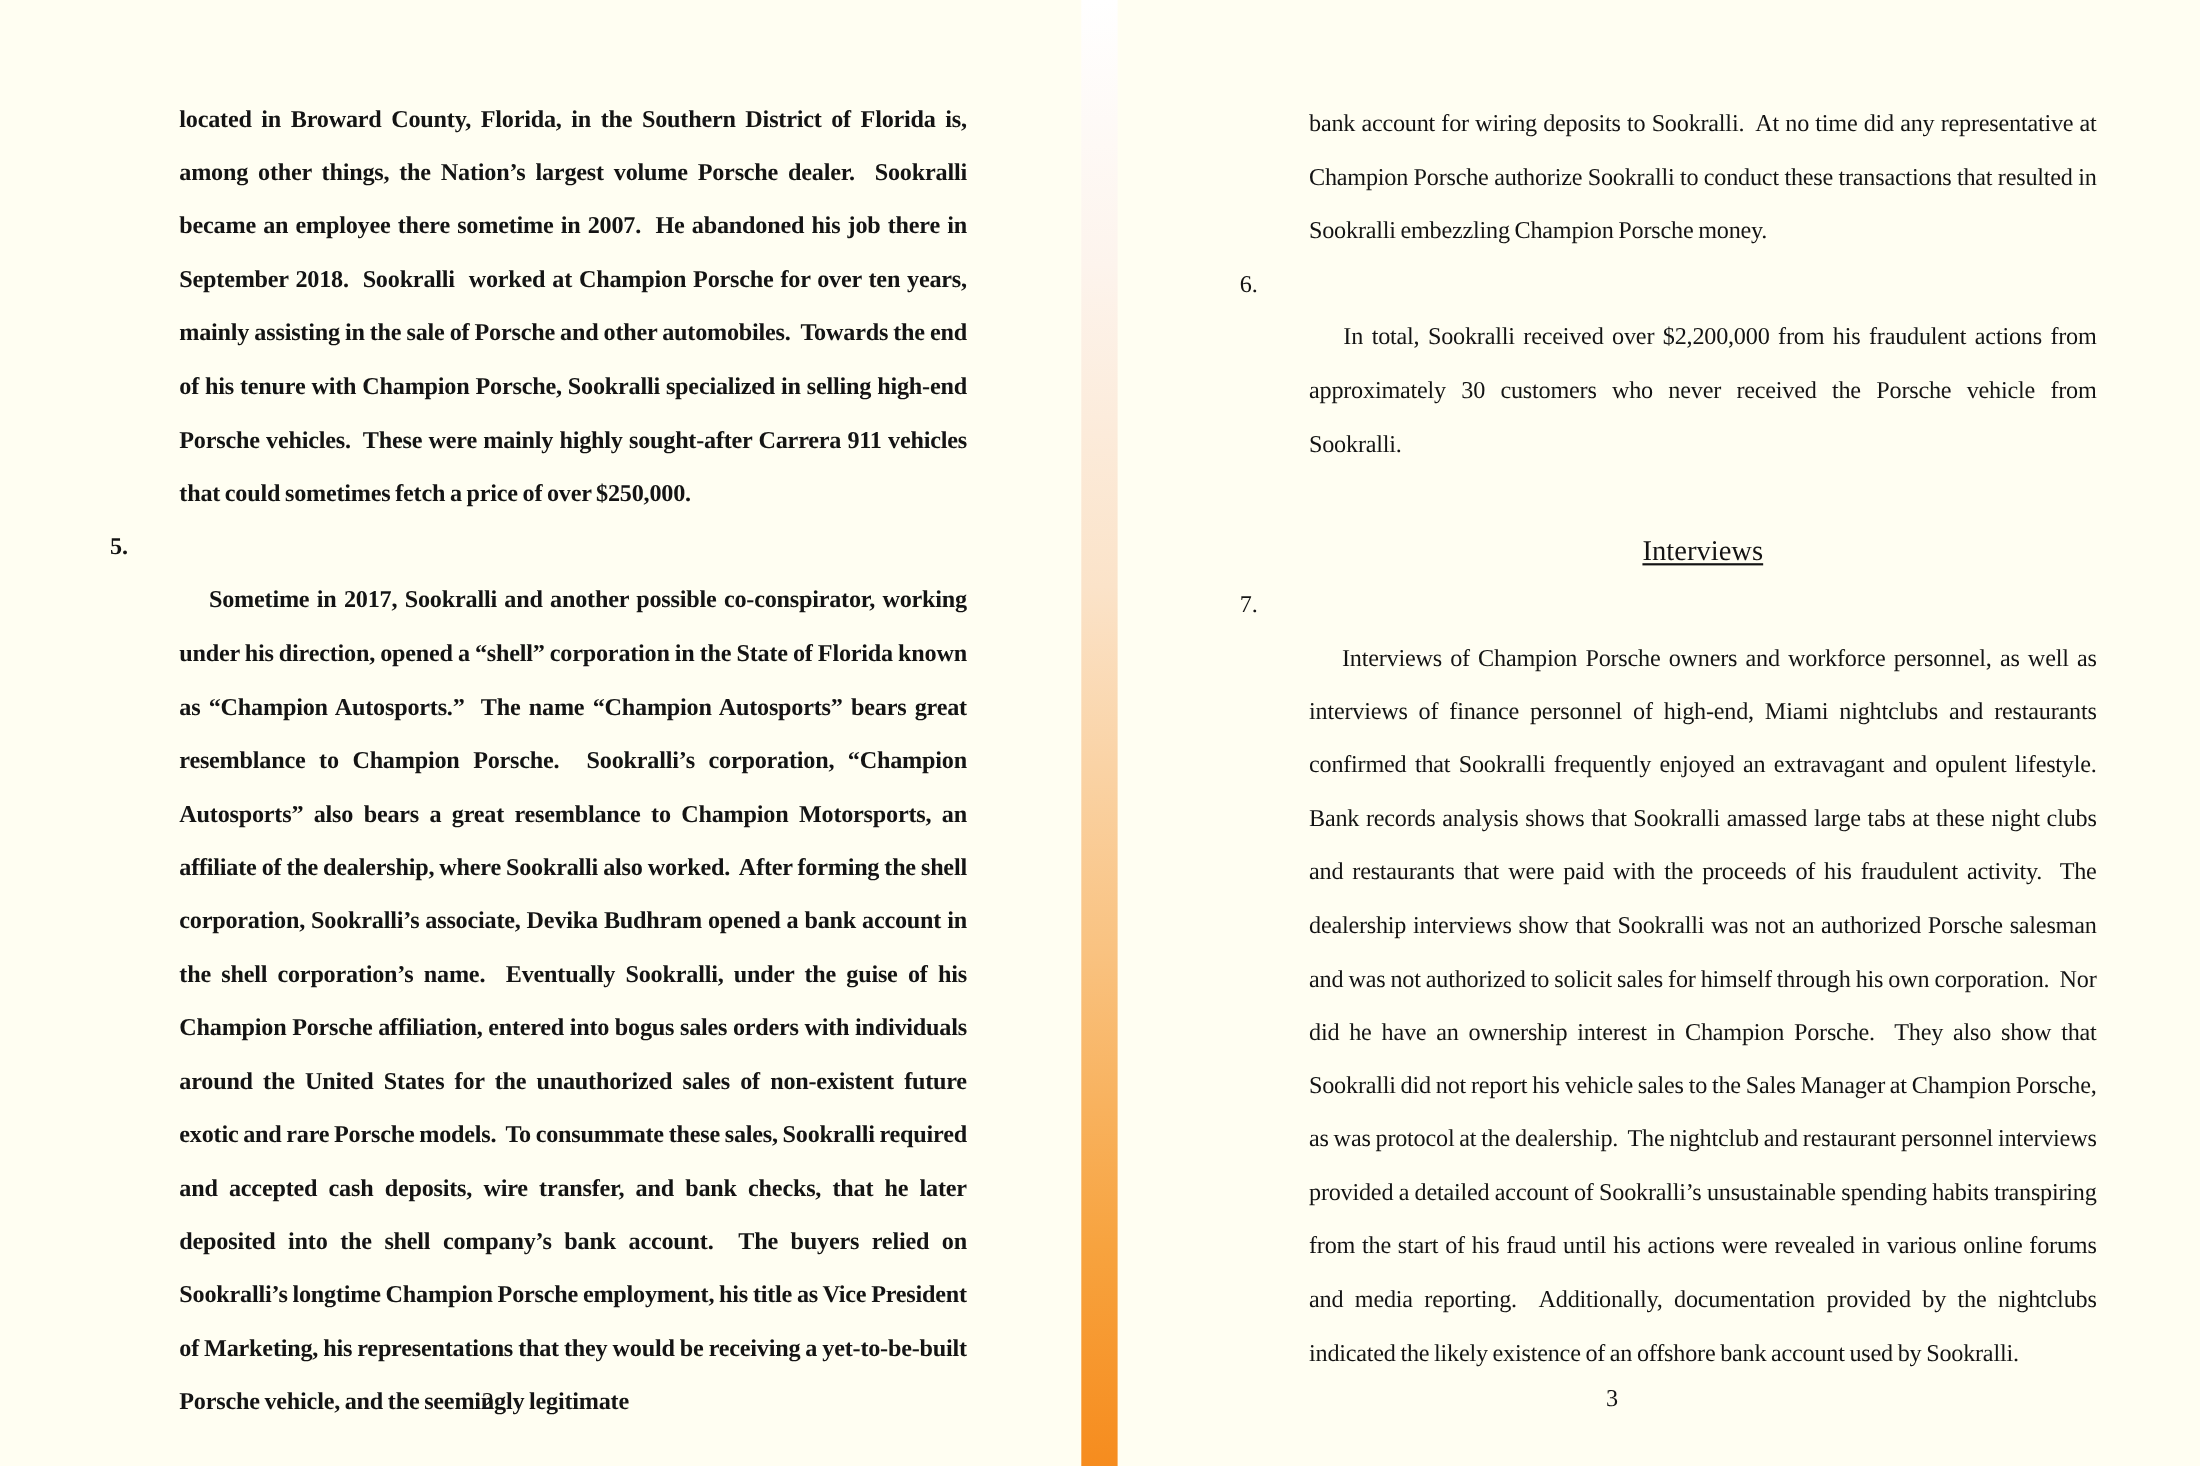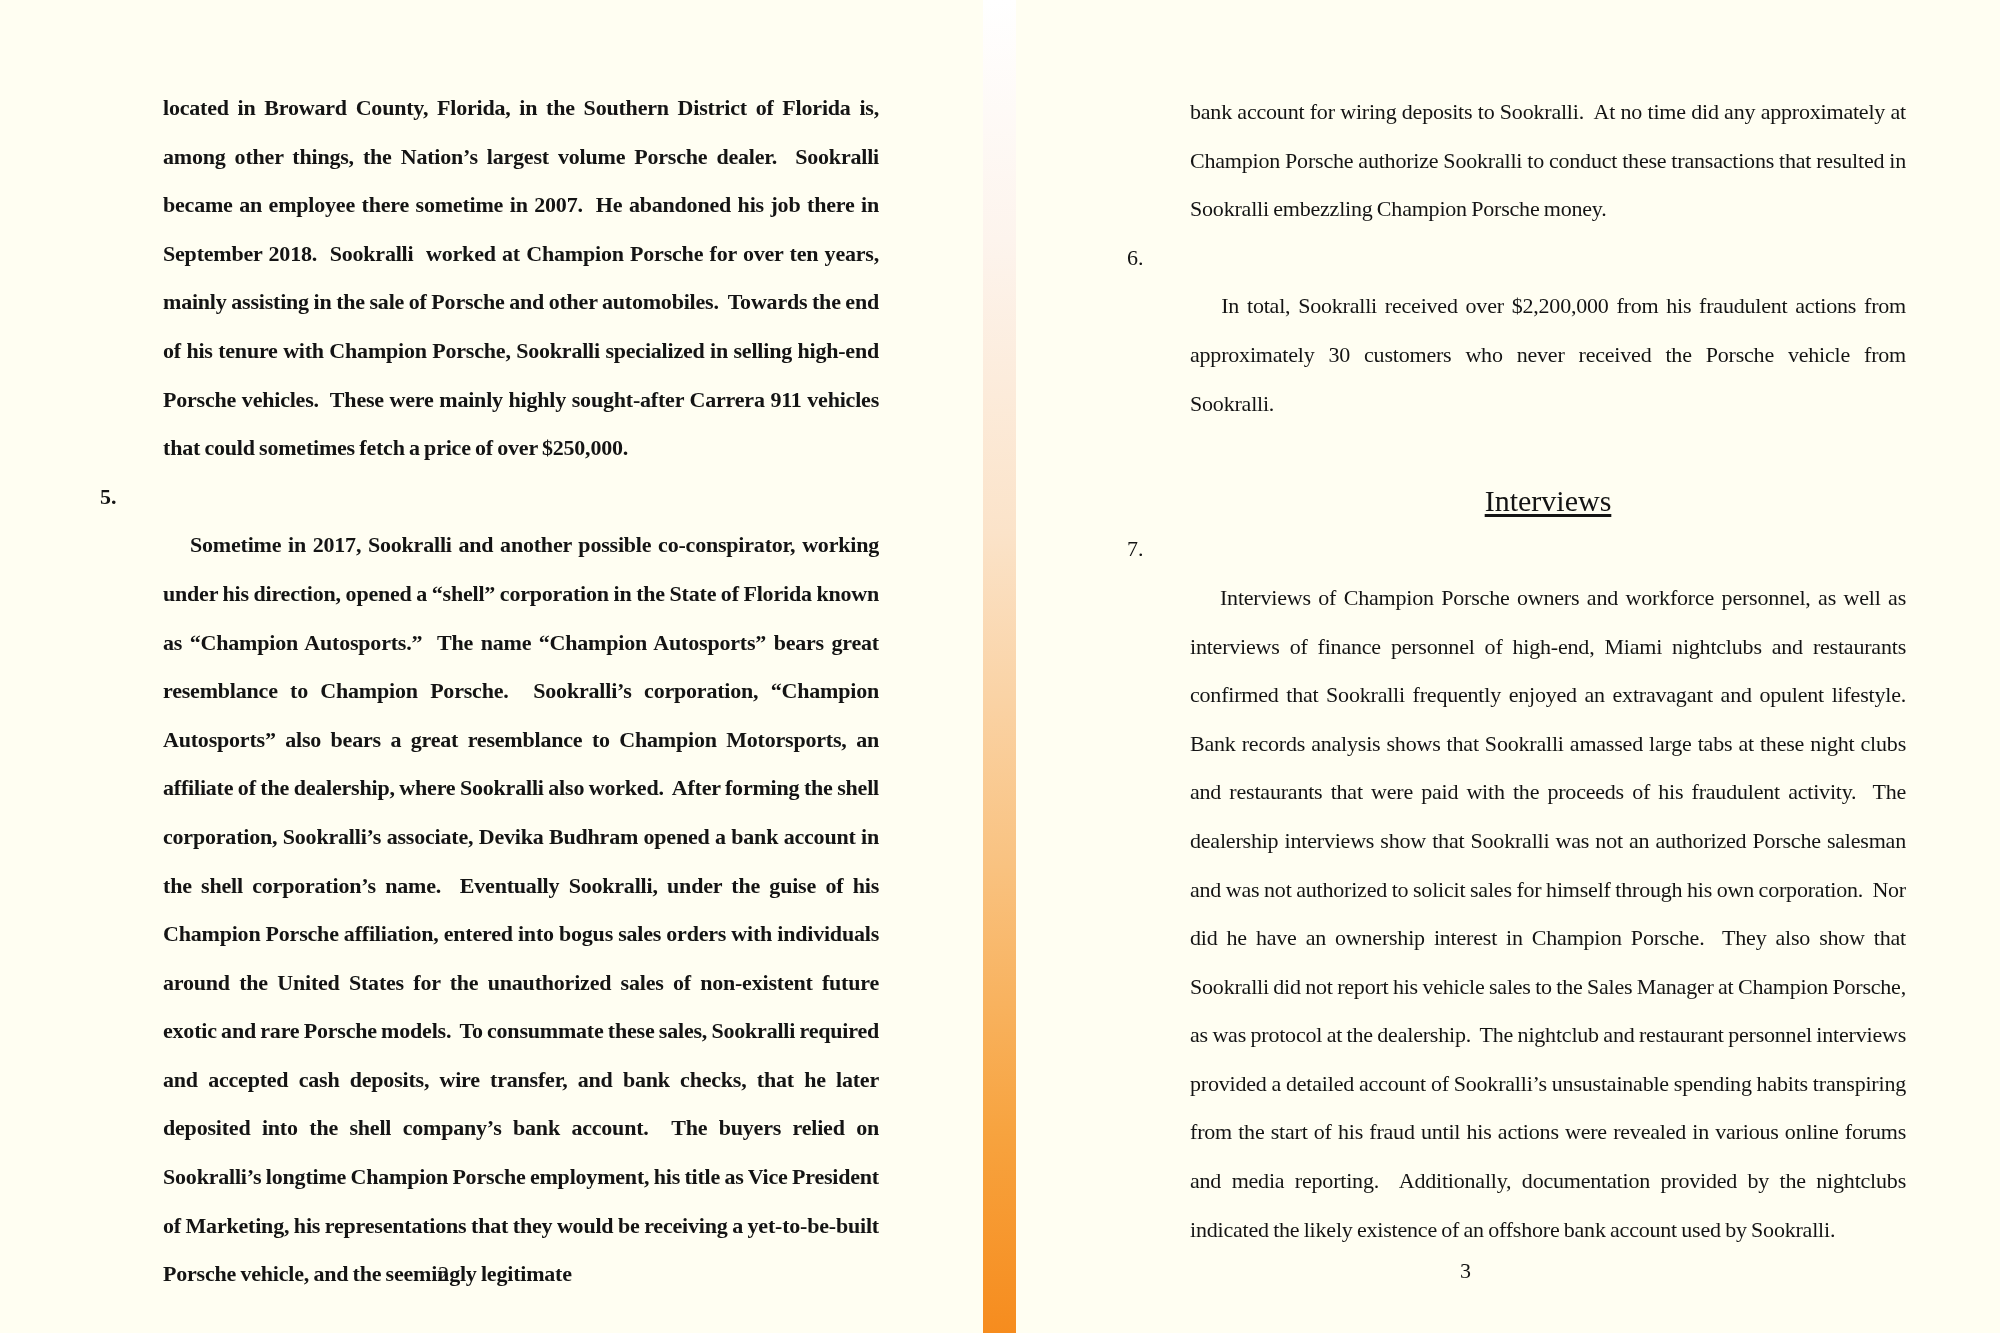--- a/index.html
+++ b/index.html
@@ -45,21 +45,21 @@
   }
   .num {
     position: absolute;
     left: -63px;
     top: 0;
     letter-spacing: 0;
     word-spacing: 0;
   }
   .heading {
     margin: 0;
-    font-size: 30px;
+    font-size: 26px;
     line-height: 48.6px;
     text-align: center;
   }
   .heading .heading-text { text-decoration: underline; text-underline-offset: 3px; }
   .pagenum {
     position: absolute;
     font-size: 22px;
     line-height: 22px;
   }
   .pagenum-left  { left: 438px; top: 1263px; }
@@ -72,21 +72,21 @@
 
 <div class="page-col col-left">
   <p class="para">located in Broward County, Florida, in the Southern District of Florida is, among other things, the Nation’s largest volume Porsche dealer.  Sookralli became an employee there sometime in 2007.  He abandoned his job there in September 2018.  Sookralli  worked at Champion Porsche for over ten years, mainly assisting in the sale of Porsche and other automobiles.  Towards the end of his tenure with Champion Porsche, Sookralli specialized in selling high-end Porsche vehicles.  These were mainly highly sought-after Carrera 911 vehicles that could sometimes fetch a price of over $250,000.</p>
   <p class="para">
     <span class="num">5.</span><span>Sometime in 2017, Sookralli and another possible co-conspirator, working under his direction, opened a “shell” corporation in the State of Florida known as “Champion Autosports.”  The name “Champion Autosports” bears great resemblance to Champion Porsche.  Sookralli’s corporation, “Champion Autosports” also bears a great resemblance to Champion Motorsports, an affiliate of the dealership, where Sookralli also worked.  After forming the shell corporation, Sookralli’s associate, Devika Budhram opened a bank account in the shell corporation’s name.  Eventually Sookralli, under the guise of his Champion Porsche affiliation, entered into bogus sales orders with individuals around the United States for the unauthorized sales of non-existent future exotic and rare Porsche models.  To consummate these sales, Sookralli required and accepted cash deposits, wire transfer, and bank checks, that he later deposited into the shell company’s bank account.  The buyers relied on Sookralli’s longtime Champion Porsche employment, his title as Vice President of Marketing, his representations that they would be receiving a yet-to-be-built Porsche vehicle, and the seemingly legitimate</span>
   </p>
 </div>
 <span class="pagenum pagenum-left">2</span>
 
 <div class="page-col col-right">
-  <p class="para">bank account for wiring deposits to Sookralli.  At no time did any approximately at Champion Porsche authorize Sookralli to conduct these transactions that resulted in Sookralli embezzling Champion Porsche money.</p>
+  <p class="para">bank account for wiring deposits to Sookralli.  At no time did any representative at Champion Porsche authorize Sookralli to conduct these transactions that resulted in Sookralli embezzling Champion Porsche money.</p>
   <p class="para">
     <span class="num">6.</span><span>In total, Sookralli received over $2,200,000 from his fraudulent actions from approximately 30 customers who never received the Porsche vehicle from Sookralli.</span>
   </p>
   <p class="heading">
     <span class="heading-text">Interviews</span>
   </p>
   <p class="para">
     <span class="num">7.</span><span>Interviews of Champion Porsche owners and workforce personnel, as well as interviews of finance personnel of high-end, Miami nightclubs and restaurants confirmed that Sookralli frequently enjoyed an extravagant and opulent lifestyle.  Bank records analysis shows that Sookralli amassed large tabs at these night clubs and restaurants that were paid with the proceeds of his fraudulent activity.  The dealership interviews show that Sookralli was not an authorized Porsche salesman and was not authorized to solicit sales for himself through his own corporation.  Nor did he have an ownership interest in Champion Porsche.  They also show that Sookralli did not report his vehicle sales to the Sales Manager at Champion Porsche, as was protocol at the dealership.  The nightclub and restaurant personnel interviews provided a detailed account of Sookralli’s unsustainable spending habits transpiring from the start of his fraud until his actions were revealed in various online forums and media reporting.  Additionally, documentation provided by the nightclubs indicated the likely existence of an offshore bank account used by Sookralli.</span>
   </p>
 </div>

